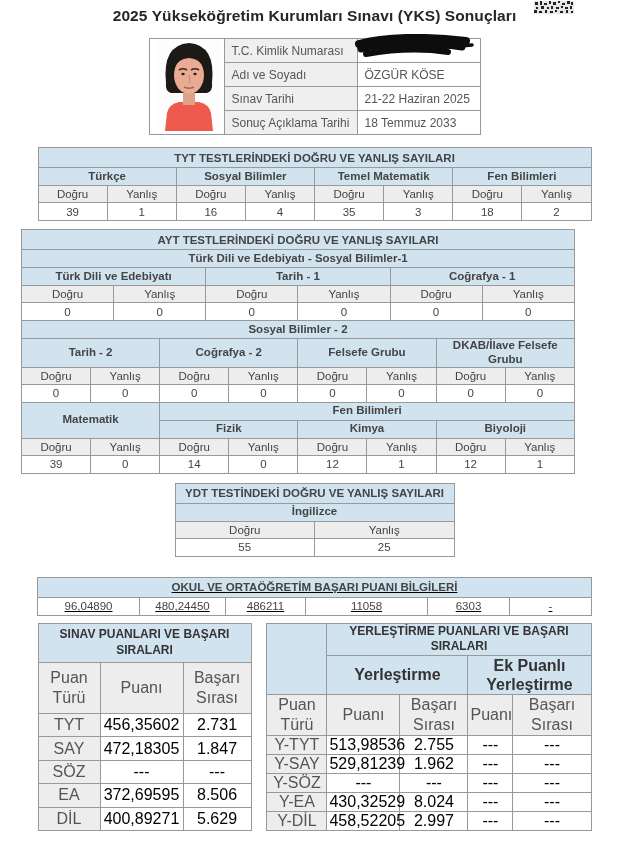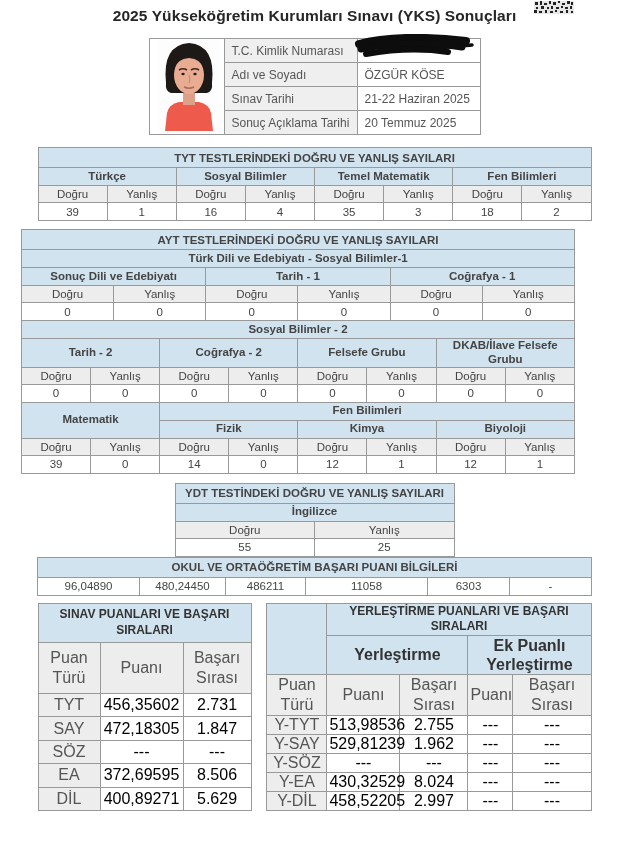--- a/index.html
+++ b/index.html
@@ -32,21 +32,21 @@
   table.blk { width:554px; margin:0 auto;padding-left:20px; }
   table.blk td { font-size:11.5px; color:#444; }
   td.h  { background:#d2e3f0; font-weight:bold; color:#333; font-size:12px; height:20px; }
   td.s  { background:#d2e3f0; font-weight:bold; color:#333; height:18px; line-height:1.2; }
   td.g  { background:#ededed; color:#555; height:17px; }
   td.v  { background:#ffffff; height:18px; }
 
   table.tyt { margin-top:12px; }
   table.ayt { margin-top:8px;margin-left:21px; }
   table.ydt { width:280px; margin:9px auto 0; }
-  table.okul { margin-top:0; }
+  table.okul { margin-top:20px;text-decoration:underline; }
 
   .bottom { width:554px; margin:7px auto 0; display:flex; justify-content:space-between; }
   table.sinav { width:213px; }
   table.yerl  { width:324px; }
   .bottom td.h  { height:30px; line-height:1.3; padding:0 10px; }
   td.bighdr { height:60px; line-height:1.35; padding:0 14px; }
   .bottom td.g { height:32px; line-height:1.25; }
   .bottom td.v { height:18px; }
   .bottom td.rowlbl { background:#ededed; color:#555; height:18px; }
 </style>
@@ -127,21 +127,21 @@
   <tr>
     <td class="ilbl">Adı ve Soyadı</td>
     <td class="ival">ÖZGÜR KÖSE</td>
   </tr>
   <tr>
     <td class="ilbl">Sınav Tarihi</td>
     <td class="ival">21-22 Haziran 2025</td>
   </tr>
   <tr>
     <td class="ilbl">Sonuç Açıklama Tarihi</td>
-    <td class="ival">20 Temmuz 2025</td>
+    <td class="ival">18 Temmuz 2033</td>
   </tr>
 </tbody>
   </table>
 
 <table class="blk tyt">
   <colgroup>
       <col span="8" style="width:12.5%">
     </colgroup>
   <tbody>
       <tr>
@@ -181,21 +181,21 @@
       <col span="24">
     </colgroup>
   <tbody>
       <tr>
         <td class="h" colspan="24">AYT TESTLERİNDEKİ DOĞRU VE YANLIŞ SAYILARI</td>
       </tr>
   <tr>
         <td class="s" colspan="24">Türk Dili ve Edebiyatı - Sosyal Bilimler-1</td>
       </tr>
   <tr>
-    <td class="s" colspan="8">Sonuç Dili ve Edebiyatı</td>
+    <td class="s" colspan="8">Türk Dili ve Edebiyatı</td>
     <td class="s" colspan="8">Tarih - 1</td>
     <td class="s" colspan="8">Coğrafya - 1</td>
   </tr>
   <tr>
     <td class="g" colspan="4">Doğru</td>
     <td class="g" colspan="4">Yanlış</td>
     <td class="g" colspan="4">Doğru</td>
     <td class="g" colspan="4">Yanlış</td>
     <td class="g" colspan="4">Doğru</td>
     <td class="g" colspan="4">Yanlış</td>

